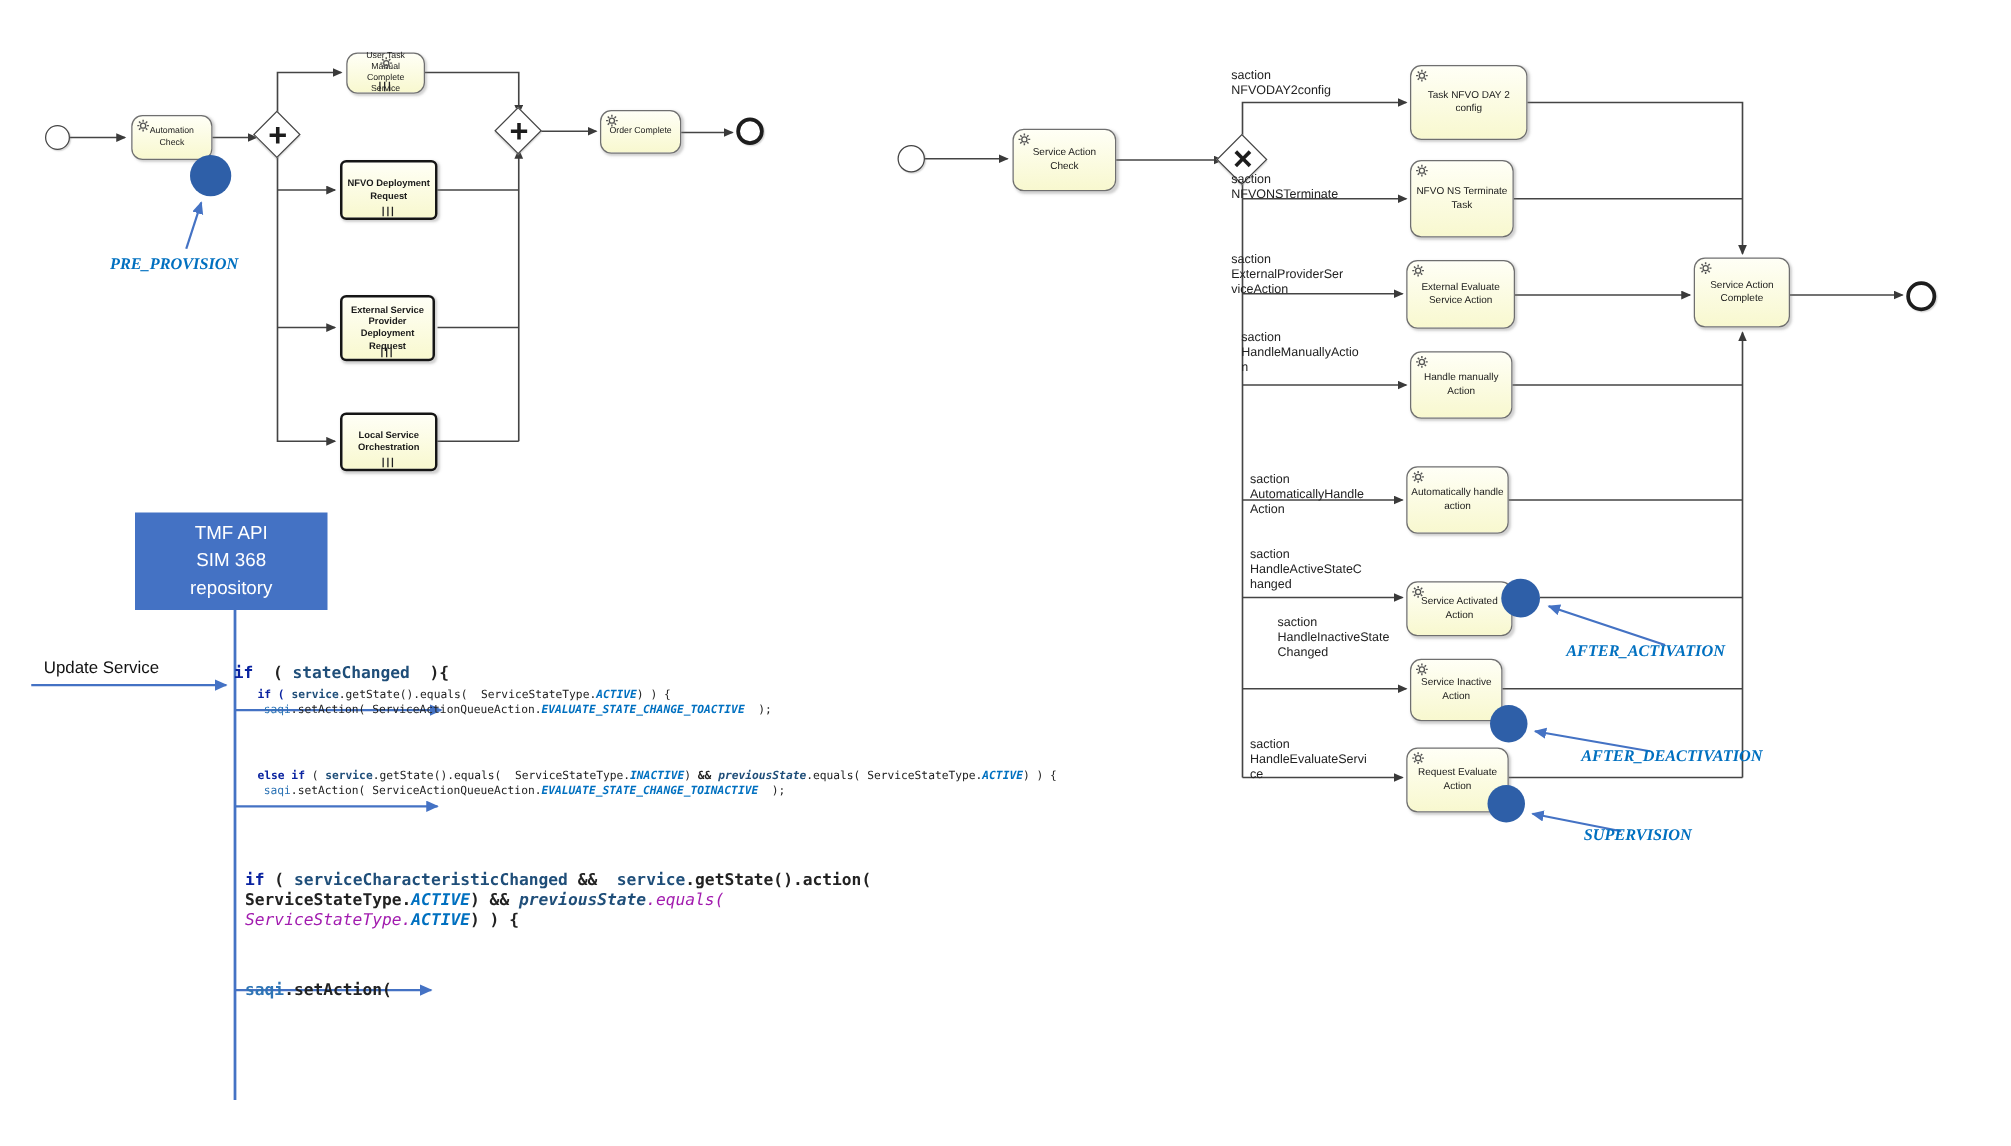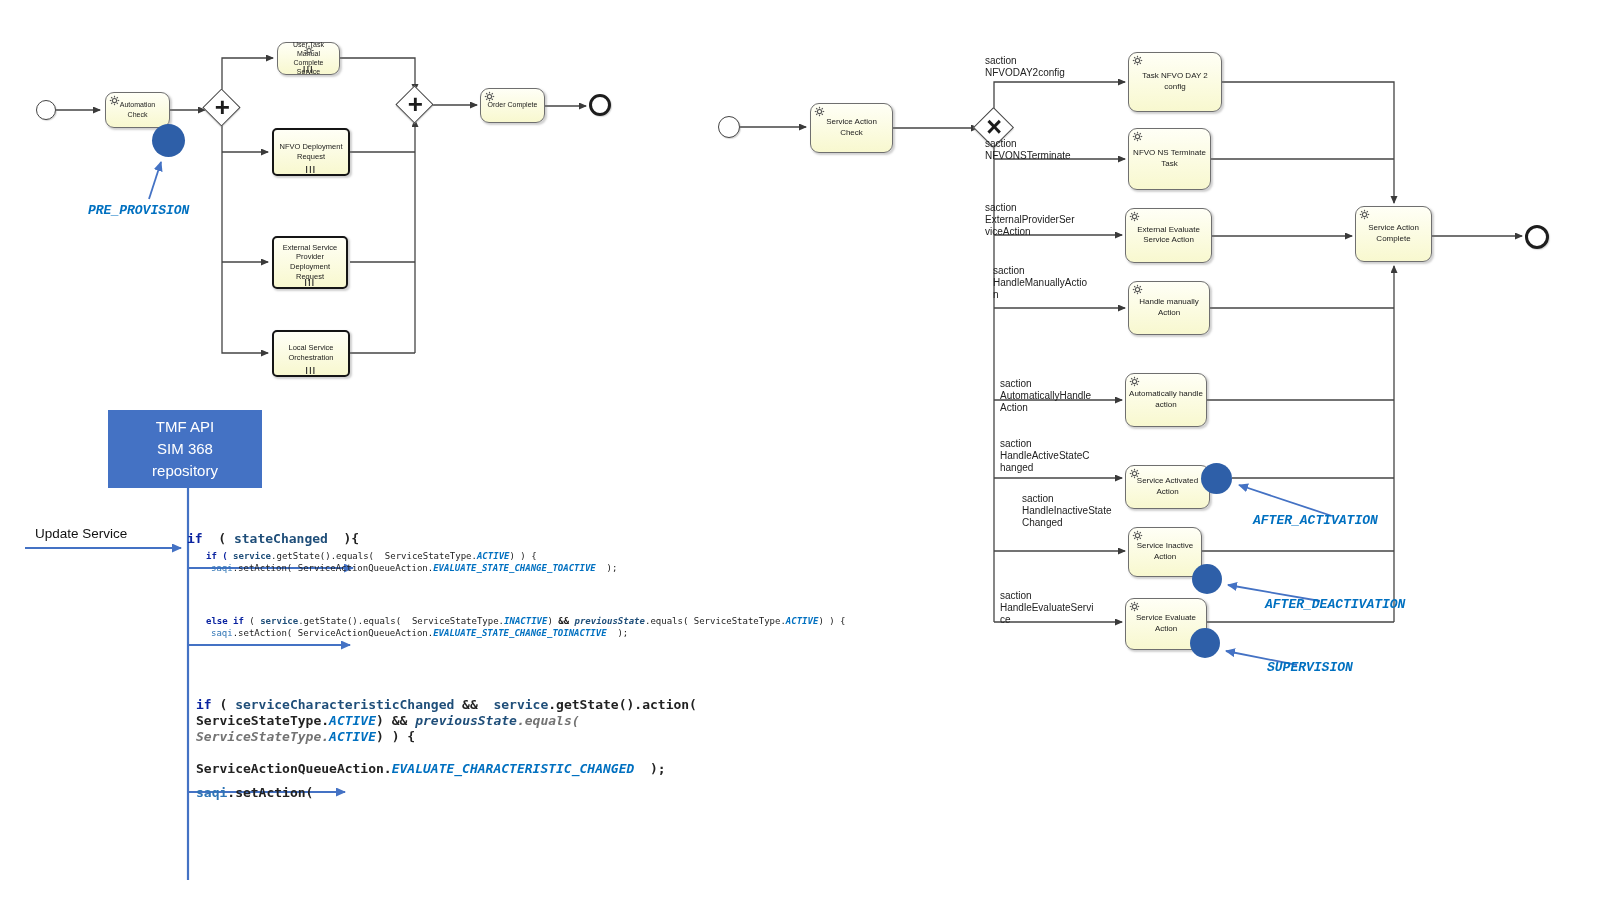--- a/index.html
+++ b/index.html
@@ -4,48 +4,48 @@
 <style>
   html,body{margin:0;padding:0;background:#fff;}
   .canvas{position:relative;width:1609px;height:917px;background:#fff;font-family:"Liberation Sans",sans-serif;overflow:hidden;}
   .wires{position:absolute;left:0;top:0;pointer-events:none;}
   .task{position:absolute;box-sizing:border-box;background:linear-gradient(180deg,#fffff6 0%,#f8f8cf 100%);
         border:1px solid #6f6f6f;border-radius:9px;display:flex;align-items:center;justify-content:center;
         text-align:center;color:#1a1a1a;box-shadow:1.5px 1.5px 2px rgba(120,120,120,.35);}
   .task .lbl{white-space:pre-line;font-size:8px;line-height:1.3;padding:3px 3px 4px;}
   .task.sm .lbl{font-size:7px;}
   .task.thick{border:2.4px solid #151515;border-radius:5px;}
-  .task.thick .lbl{font-weight:normal;font-size:7.5px;}
+  .task.thick .lbl{font-weight:bold;font-size:7.5px;}
   .gear{position:absolute;top:2px;left:3px;width:11px;height:11px;}
   .gear.center{left:50%;transform:translateX(-50%);}
   .sub{position:absolute;bottom:0;left:50%;transform:translateX(-50%);font-size:8px;font-weight:bold;letter-spacing:1.5px;color:#222;line-height:1.1;}
   .event{position:absolute;box-sizing:border-box;border-radius:50%;background:#fff;border:1.6px solid #444;box-shadow:1px 1px 1px rgba(120,120,120,.3);}
   .event.end{border:3.6px solid #1d1d1d;}
   .gw{position:absolute;box-sizing:border-box;background:#fff;border:1.6px solid #444;transform:rotate(45deg);box-shadow:1px 1px 1px rgba(120,120,120,.3);}
   .gw .sym{position:absolute;left:50%;top:50%;font-weight:900;color:#1c1c1c;transform:translate(-50%,-54%) rotate(-45deg);line-height:1;}
   .gw .plus{font-size:26px;}
   .gw .cross{font-size:27px;}
   .dot{position:absolute;border-radius:50%;background:#2E5FA8;}
-  .annot{position:absolute;color:#0070C0;font-weight:bold;font-style:italic;font-size:13px;font-family:Liberation Mono, monospace;white-space:nowrap;}
+  .annot{position:absolute;color:#0070C0;font-weight:bold;font-style:italic;font-size:13px;font-family:Liberation Serif, serif;white-space:nowrap;}
   .branch{position:absolute;font-size:10px;color:#222;line-height:1.18;white-space:pre-line;}
   .repo{position:absolute;left:108px;top:410px;width:154px;height:78px;background:#4472C4;color:#fff;
         display:flex;align-items:center;justify-content:center;text-align:center;font-size:15px;line-height:1.45;white-space:pre-line;}
   .upd{position:absolute;left:35px;top:526px;font-size:13.5px;color:#111;}
   .code{position:absolute;font-family:"DejaVu Sans Mono",monospace;white-space:pre;}
   .code.big{font-size:13px;font-weight:bold;color:#222;}
   .code.small{font-size:9px;color:#222;}
   .kw{color:#0a23a0;font-weight:bold;}
   .id{color:#1f4e79;}
   .idb{color:#1f4e79;font-weight:bold;}
   .const{color:#0070C0;font-weight:bold;font-style:italic;}
   .saqi{color:#2e74b5;}
   .op{color:#222;font-weight:bold;}
   .pl{color:#222;}
   .previt{color:#1f4e79;font-weight:bold;font-style:italic;}
-  .iti{color:#737373;font-weight:bold;font-style:italic;}
+  .iti{color:#a21caf;font-weight:normal;font-style:italic;}
 </style>
 </head>
 <body>
 
 <div class="canvas">
 
   <svg class="wires" width="1609" height="917" viewBox="0 0 1609 917">
     <defs>
       <marker id="mA" markerWidth="10" markerHeight="9" refX="7" refY="3.5" orient="auto" markerUnits="userSpaceOnUse">
         <path d="M0,0 L8,3.5 L0,7 Z" fill="#3a3a3a"></path>
@@ -266,21 +266,21 @@
         <use href="#gear"></use>
       </svg>
     <span class="lbl">Service Inactive
 Action</span>
   </div>
 
   <div class="task" style="left:1125px;top:598px;width:82px;height:52px">
     <svg class="gear">
         <use href="#gear"></use>
       </svg>
-    <span class="lbl">Service Evaluate
+    <span class="lbl">Request Evaluate
 Action</span>
   </div>
 
   <div class="task" style="left:1355px;top:206px;width:77px;height:56px">
     <svg class="gear">
         <use href="#gear"></use>
       </svg>
     <span class="lbl">Service Action
 Complete</span>
   </div>
@@ -311,15 +311,14 @@
   <div class="code small" style="left:211px;top:628px"><span class="saqi">saqi</span><span class="pl">.setAction( ServiceActionQueueAction.</span><span class="const">EVALUATE_STATE_CHANGE_TOINACTIVE</span><span class="pl">  );</span></div>
 
   <div class="code big" style="left:196px;top:697px"><span class="kw">if</span><span class="pl"> ( </span><span class="id">serviceCharacteristicChanged</span><span class="op"> &amp;&amp; </span><span class="idb"> service</span><span class="pl">.getState().action(</span></div>
 
   <div class="code big" style="left:196px;top:713px"><span class="pl">ServiceStateType.</span><span class="const">ACTIVE</span><span class="pl">) </span><span class="op">&amp;&amp;</span><span class="pl"> </span><span class="previt">previousState</span><span class="iti">.equals(</span></div>
 
   <div class="code big" style="left:196px;top:729px"><span class="iti">ServiceStateType.</span><span class="const">ACTIVE</span><span class="pl">) ) {</span></div>
 
   <div class="code big" style="left:196px;top:785px"><span class="saqi">saqi</span><span class="pl">.setAction(</span></div>
 
-  <div class="code big" style="left:196px;top:761px"><span class="pl">ServiceActionQueueAction.</span><span class="const">EVALUATE_CHARACTERISTIC_CHANGED</span><span class="pl">  );</span></div>
 
 </div>
 
 </body></html>

